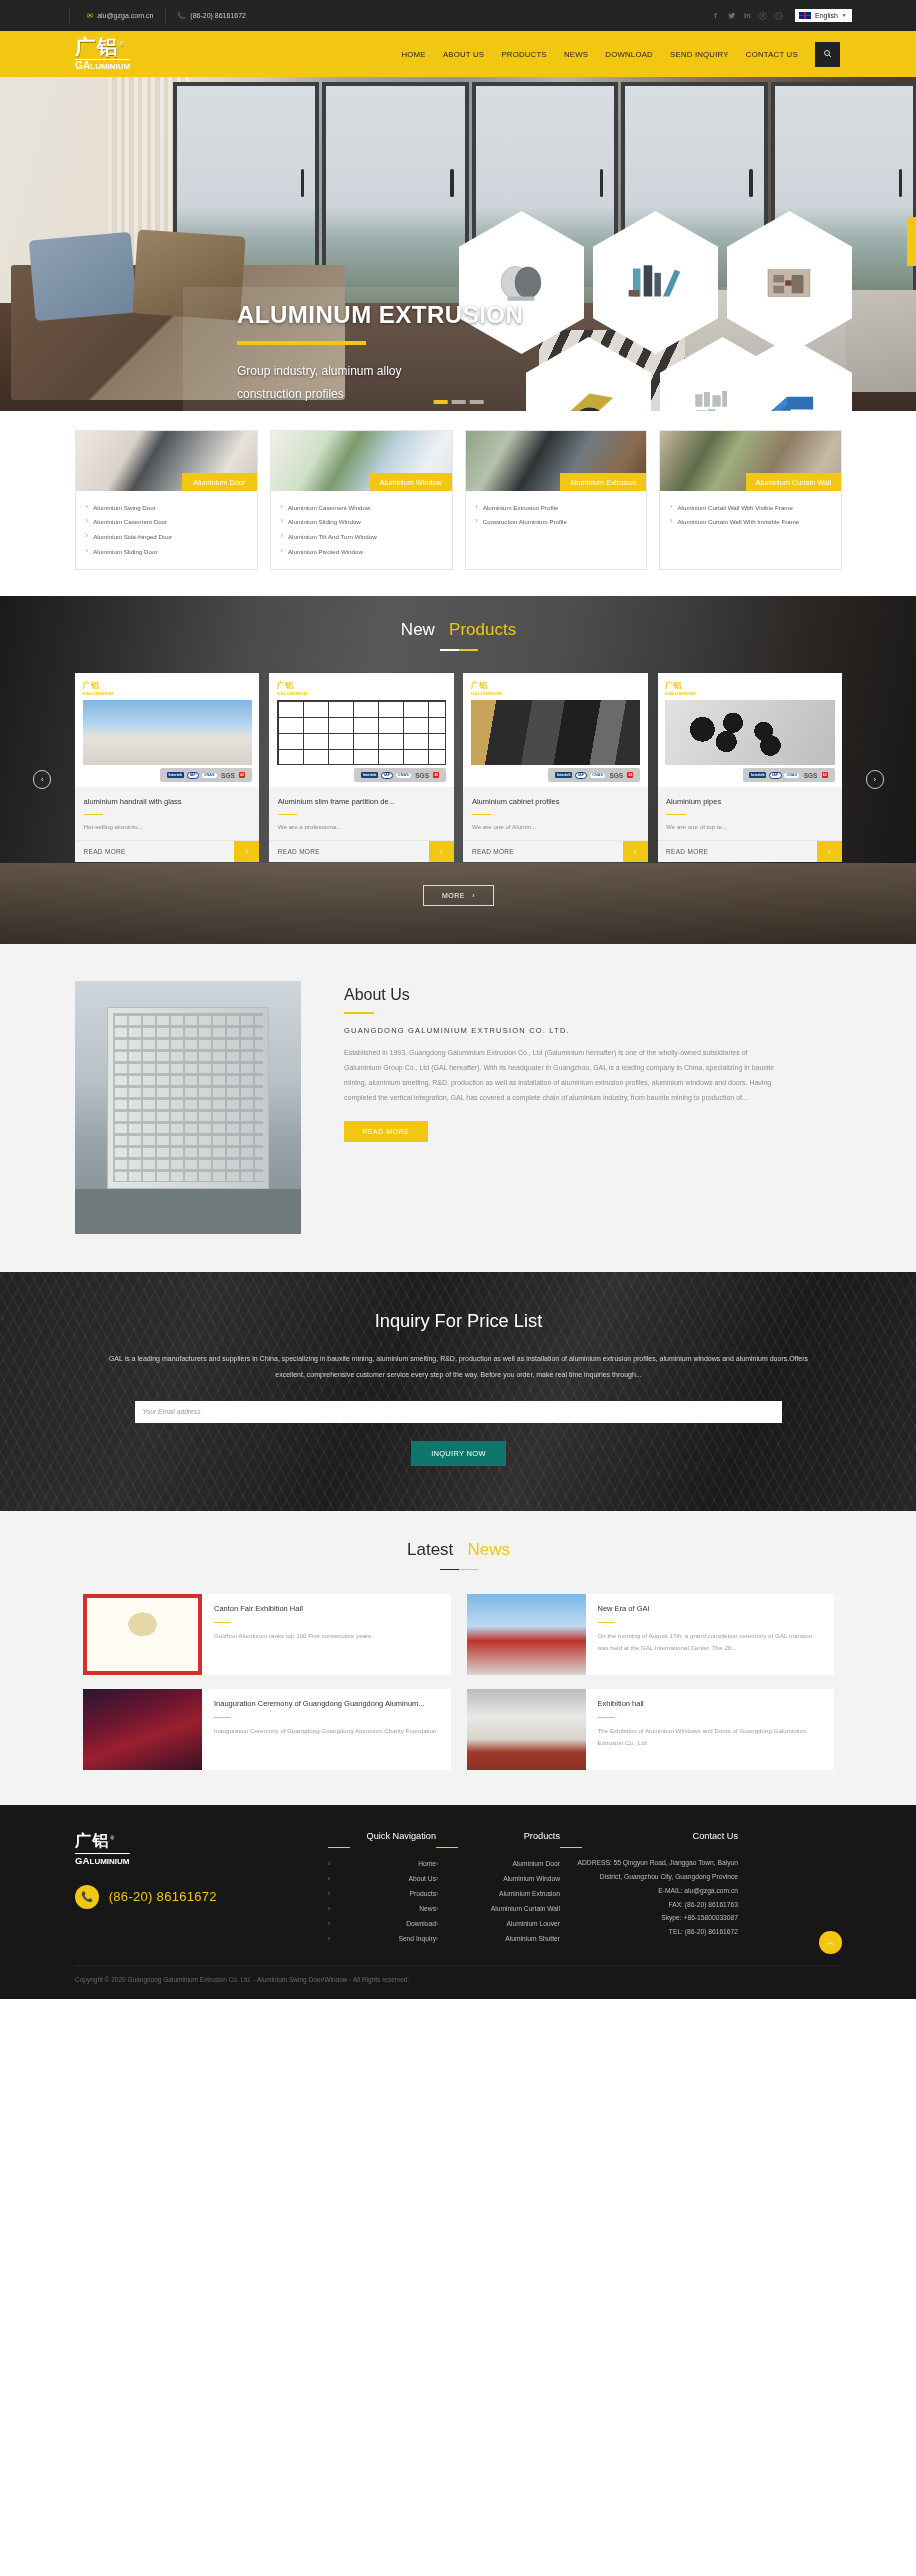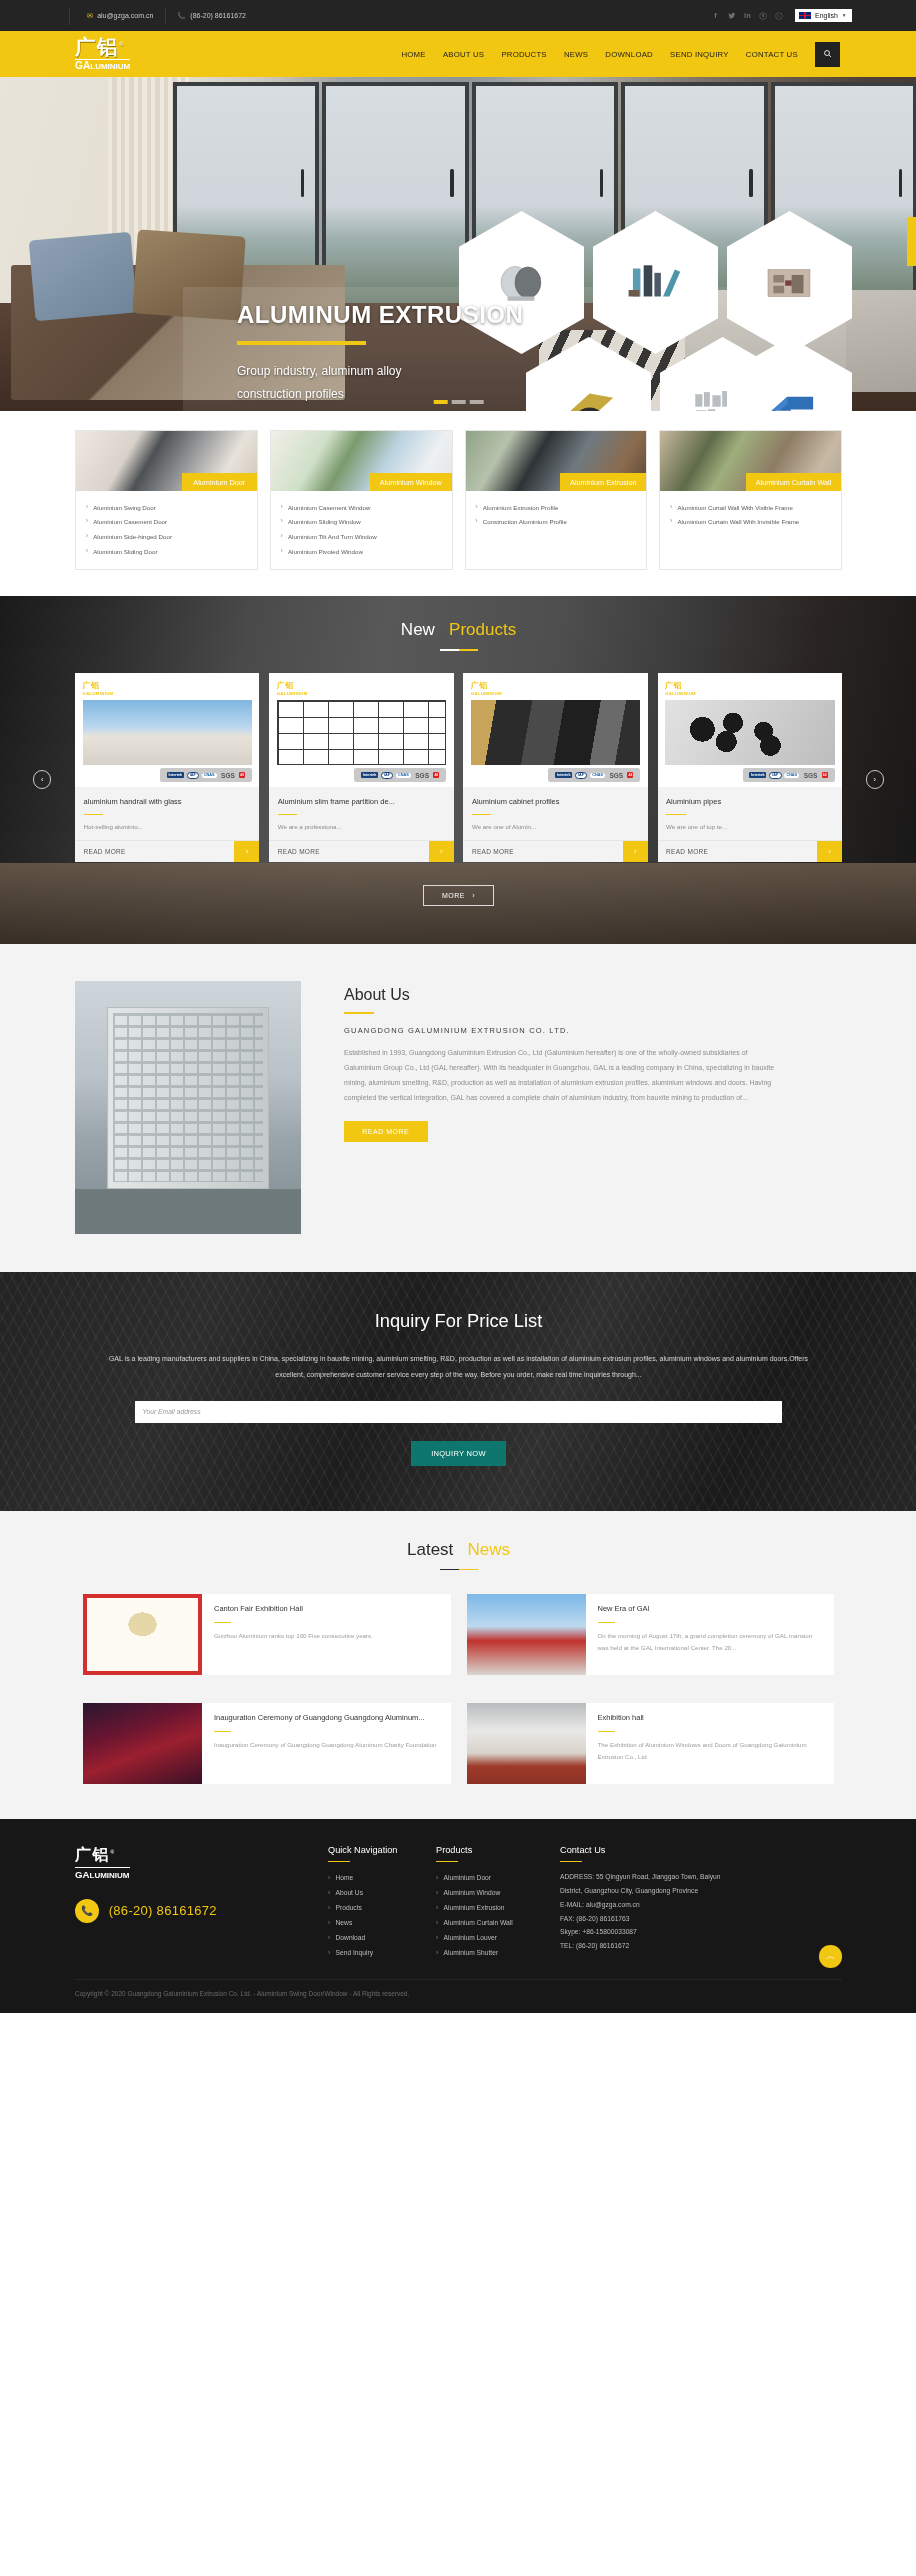--- a/index.html
+++ b/index.html
@@ -318,21 +318,21 @@
   }
   .inq-field span { font-size: 6.7px; color:#9a9a9a; font-style: italic; }
   .inq-btn {
     display:inline-block; margin-top: 18.3px; background:#0f766e; color:#fff;
     font-size: 7.5px; padding: 8px 20.5px; letter-spacing:0.3px;
   }
 
   
   .news { background:#f3f3f3; padding: 29px 8px 35px; }
   .news-grid {
-    display: grid; grid-template-columns: 1fr 1fr; gap: 28px 16px;
+    display: grid; grid-template-columns: 1fr 1fr; gap: 14px 16px;
     padding: 24px 75px 0;
   }
   .ncard { display:flex; background:#fff; }
   .ncard-img { width: 119px; flex:none; height: 81px; }
   .ncard-body { padding: 8.6px 12px; }
   .ncard-body h3 { font-size: 7.5px; font-weight: 400; color:#333; line-height: 1.5; }
   .ncard-body .r { width: 17px; height: 1.6px; background:#f2c712; margin: 7.5px 0 6.5px; }
   .ncard-body p { font-size: 6.2px; line-height: 1.95; color:#9c9c9c; }
 
   
@@ -349,21 +349,21 @@
   .f-logo-cn { font-family:"Liberation Serif",serif; font-size: 16px; font-weight:bold; color:#fff; letter-spacing:1.6px; }
   .f-logo-cn sup { font-size: 5.4px; }
   .f-logo-en { font-size: 8px; font-weight:bold; color:#fff; border-top:1.1px solid #fff; padding-top:1.1px; display:inline-block; margin-top:1.1px;}
   .f-logo-en b { font-size: 9.7px; }
   .f-phone { display:flex; align-items:center; gap: 9.7px; margin-top: 18.3px; }
   .f-phone .circ {
     width: 24px; height: 24px; border-radius:50%; background:#f2c712;
     display:flex; align-items:center; justify-content:center; color:#fff; font-size: 9.7px;
   }
   .f-phone .num { color:#f2c712; font-size: 13px; letter-spacing:0.3px; }
-  .f-col { width: 108px; }
+  .f-col { width: 108px; text-align: right; }
   .f-col.wide { width: 124px; }
   .f-col.contact { width: 178px; }
   .f-col h4 { color:#fff; font-size: 9.2px; font-weight: 400; }
   .f-col .r { width: 21.6px; height: 1.1px; background:#f2c712; margin: 5.4px 0 8.6px; }
   .f-col li {
     list-style:none; position:relative; padding: 2.7px 0 2.7px 7.5px;
     font-size: 6.7px; color:#bdbdbd; line-height:1.45;
   }
   .f-col li::before { content:"›"; position:absolute; left:0; top:2.2px; color:#8a8a8a; font-size: 6.5px; }
   .f-col.contact p { font-size: 6.7px; color:#bdbdbd; line-height: 2.05; }

